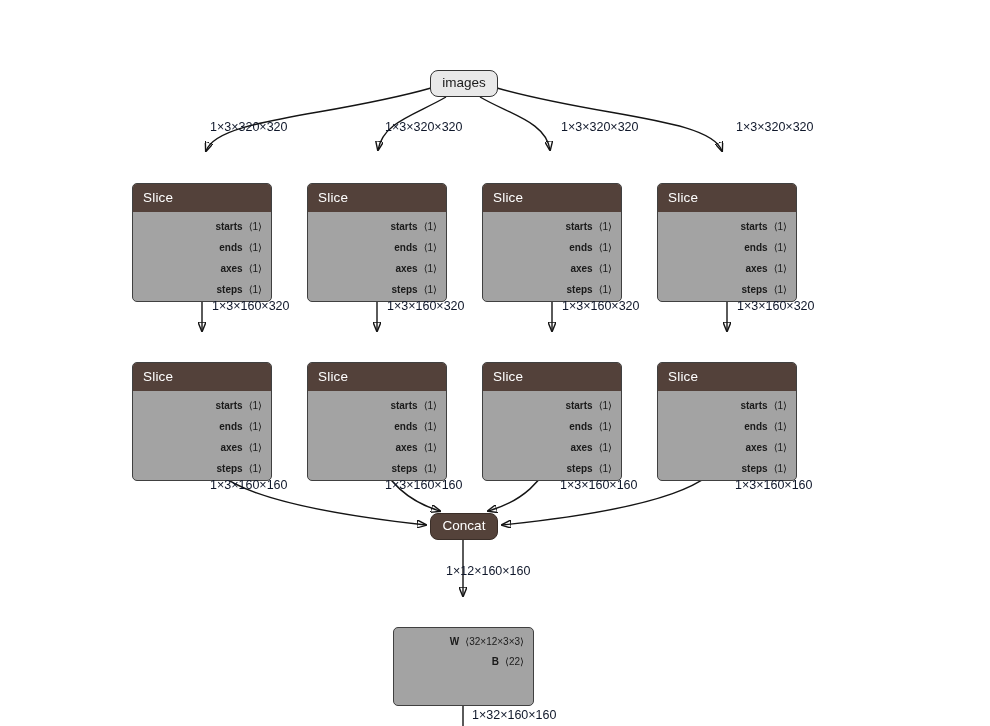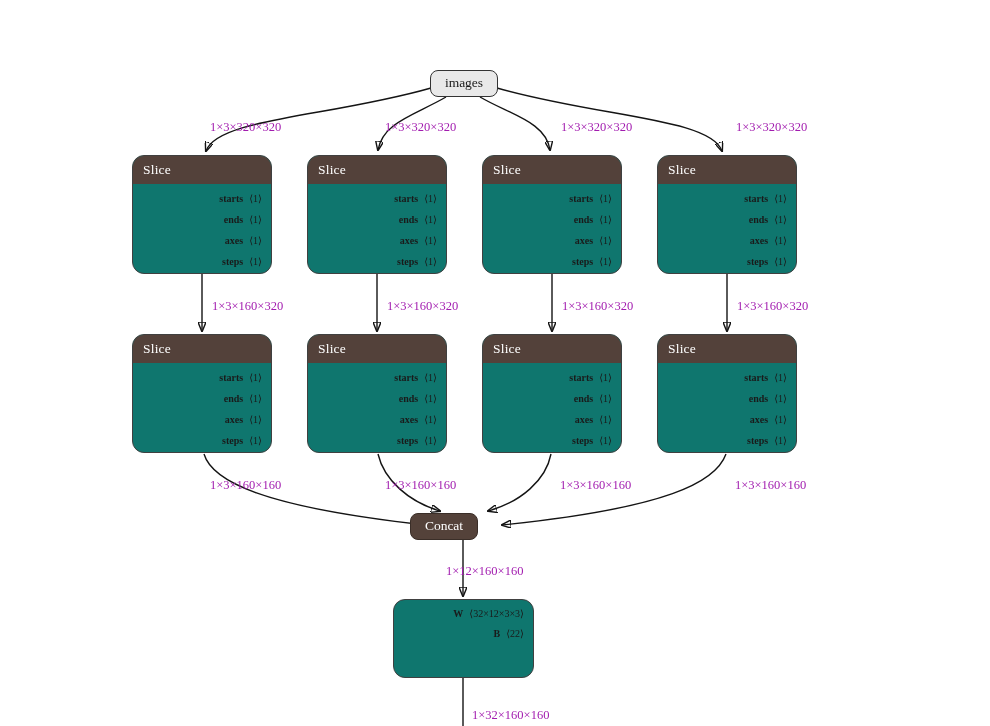--- a/index.html
+++ b/index.html
@@ -1,25 +1,25 @@
 <!DOCTYPE html>
 <html><head>
 <meta charset="utf-8">
 <style>
   html,body { margin:0; padding:0; background:#ffffff; }
   .canvas {
     position:relative; width:990px; height:726px; background:#ffffff;
-    font-family:Liberation Serif, serif; overflow:hidden;
+    font-family:Liberation Sans, sans-serif; overflow:hidden;
   }
   svg.edges { position:absolute; left:0; top:0; width:990px; height:726px; }
   svg.edges path { fill:none; stroke:#141414; stroke-width:1.4; }
 
   .node {
     position:absolute; box-sizing:border-box; width:140px; height:119px;
-    border:1.5px solid #404040; border-radius:12px; background:#0f766e; overflow:hidden;
+    border:1.5px solid #404040; border-radius:5px; background:#a3a3a3; overflow:hidden;margin-top:28px;
   }
   .node-header {
     height:28px; line-height:28px; padding-left:10px;
     color:#ffffff; font-size:13.5px; letter-spacing:0.2px;
   }
   .slice .node-header  { background:#53413a; }
   .conv  .node-header  { background:#33568b; }
   .node-body { padding:4px 9px 6px 9px; }
   .attr { font-size:10px; line-height:21px; color:#1a1a1a; white-space:nowrap;text-align:right; }
   .attr .attr-name { font-weight:bold; }
@@ -31,21 +31,21 @@
 
   .pill {
     position:absolute; box-sizing:border-box; width:68px; height:27px;
     border-radius:8px; text-align:center; font-size:13.5px; line-height:24px;
     border:1.5px solid #333333;
   }
   .pill.io { background:#e9e9e9; color:#1a1a1a; }
   .pill.concat { background:#54423a; color:#ffffff; border-color:#3a2e28; }
 
   .edge-label {
-    position:absolute; font-size:12.5px; line-height:14px; color:#a21caf; white-space:nowrap;
+    position:absolute; font-size:12.5px; line-height:14px; color:#0f172a; white-space:nowrap;
   }
 </style>
 </head>
 <body>
 
 <div class="canvas">
 
   <svg class="edges">
     <defs>
       <marker id="arrow" viewBox="0 0 10 8" refX="9" refY="4" markerWidth="10" markerHeight="8" markerUnits="userSpaceOnUse" orient="auto">
@@ -142,21 +142,21 @@
   <div class="node slice" style="left:657px; top:334px;">
     <div class="node-header">Slice</div>
     <div class="node-body">
       <div class="attr"><span class="attr-name">starts</span><span class="attr-value">⟨1⟩</span></div>
       <div class="attr"><span class="attr-name">ends</span><span class="attr-value">⟨1⟩</span></div>
       <div class="attr"><span class="attr-name">axes</span><span class="attr-value">⟨1⟩</span></div>
       <div class="attr"><span class="attr-name">steps</span><span class="attr-value">⟨1⟩</span></div>
     </div>
   </div>
 
-  <div class="pill concat" style="left:410px; top:513px;">
+  <div class="pill concat" style="left:430px; top:513px;">
     <span>Concat</span>
   </div>
 
   <div class="node conv" style="left:393px; top:599px; width:141px;">
     <div class="node-body">
       <div class="attr"><span class="attr-name">W</span><span class="attr-value">⟨32×12×3×3⟩</span></div>
       <div class="attr"><span class="attr-name">B</span><span class="attr-value">⟨22⟩</span></div>
     </div>
   </div>
 

